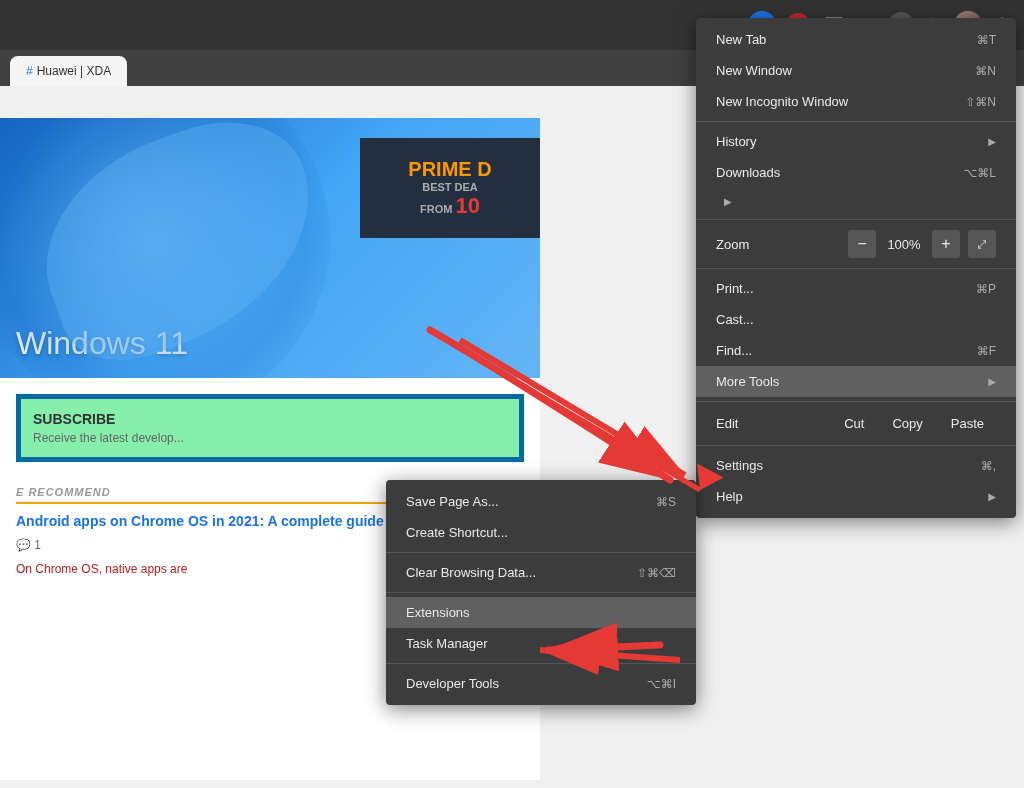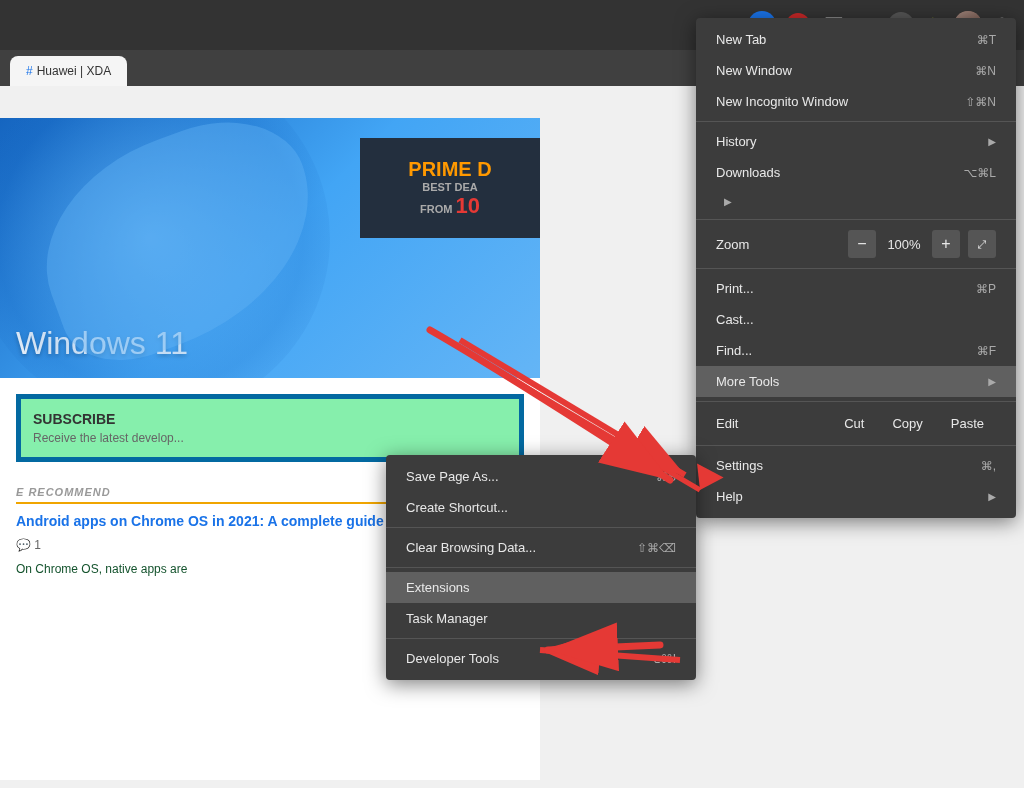--- a/index.html
+++ b/index.html
@@ -202,21 +202,21 @@
     }
 
     .article-meta {
       font-size: 12px;
       color: #666;
       margin-bottom: 8px;
     }
 
     .article-desc {
       font-size: 12px;
-      color: #14532d;
+      color: #b91c1c;
       line-height: 1.5;
     }
 
     
     .chrome-menu {
       position: absolute;
       top: 18px;
       right: 8px;
       width: 320px;
       background: #3c3c3c;
@@ -330,21 +330,21 @@
       border: none;
       border-radius: 3px;
       color: #e8e8e8;
       font-size: 13px;
       cursor: pointer;
     }
 
     
     .more-tools-menu {
       position: absolute;
-      top: 455px;
+      top: 480px;
       right: 328px;
       width: 310px;
       background: #3c3c3c;
       border-radius: 4px;
       box-shadow: 0 4px 20px rgba(0,0,0,0.5);
       padding: 6px 0;
       z-index: 101;
     }
 
     

